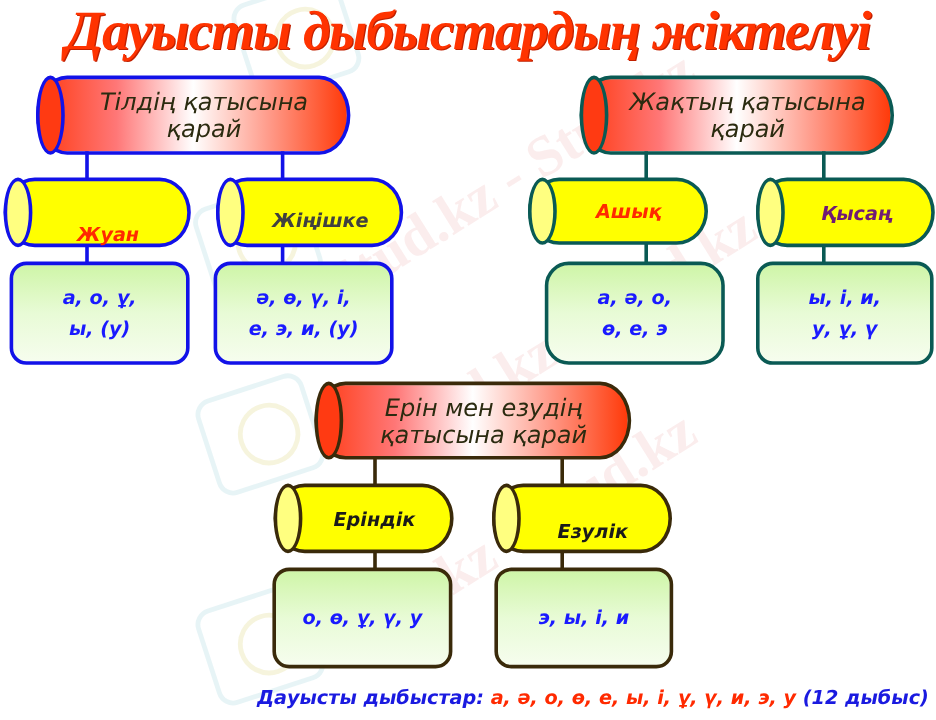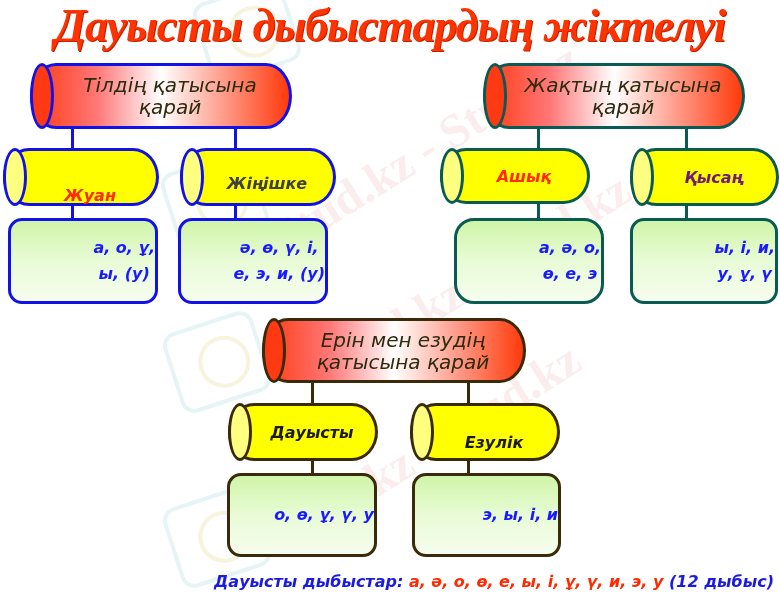--- a/index.html
+++ b/index.html
@@ -27,21 +27,21 @@
   .cyl .label { position:relative; padding-left:18px; font-style:italic; font-weight:bold; }
   .red { background:linear-gradient(90deg,#ff3a12 0%,#f77 25%,#fff 50%,#f98 75%,#ff3a0a 100%); }
   .red .cap { background:#ff3a12; }
   .red .label { color:#2b2b10; font-size:20px; line-height:22px; font-weight:normal; font-style:italic;
                 font-family:"DejaVu Sans", sans-serif; }
   .yel { background:#ffff00; }
   .yel .cap { background:#ffff80; }
   .yel .label { font-size:16px; }
   .box { position:absolute; box-sizing:border-box; border:3px solid; border-radius:14px;
          background:linear-gradient(180deg,#cff5a8 0%,#e8fbd6 50%,#f6fdee 100%);
-         display:flex; align-items:center; justify-content:flex-end; text-align:center;
+         display:flex; align-items:center; justify-content:center; text-align:center;
          color:#1a1aff; font-weight:bold; font-style:italic; font-size:16px; line-height:26px; }
   .blue { border-color:#1212e8; } .blue .cap { border-color:#1212e8; }
   .teal { border-color:#0a5a54; } .teal .cap { border-color:#0a5a54; }
   .dark { border-color:#3a2a0a; } .dark .cap { border-color:#3a2a0a; }
   .footer { left:0; top:568px; width:780px; text-align:right; padding-right:6px; box-sizing:border-box;
             font-weight:bold; font-style:italic; font-size:16px; line-height:28px; }
 </style>
 </head>
 <body>
 
@@ -133,21 +133,21 @@
 <div class="cyl red dark" style="left:262px;top:318px;width:264px;height:65px;">
   <div class="cap"></div>
   <div class="label">
     <div>Ерін мен езудің</div>
     <div>қатысына қарай</div>
   </div>
 </div>
 
 <div class="cyl yel dark" style="left:228px;top:403px;width:150px;height:58px;">
   <div class="cap"></div>
-  <span class="label" style="color:#1a1a1a;">Дауысты</span>
+  <span class="label" style="color:#1a1a1a;">Еріндік</span>
 </div>
 <div class="cyl yel dark" style="left:410px;top:403px;width:150px;height:58px;">
   <div class="cap"></div>
   <span class="label" style="color:#1a1a1a;margin-top:20px;">Езулік</span>
 </div>
 
 <div class="box dark" style="left:227px;top:473px;width:150px;height:84px;">
   <div>
       <div>о, ө, ұ, ү, у</div>
     </div>

